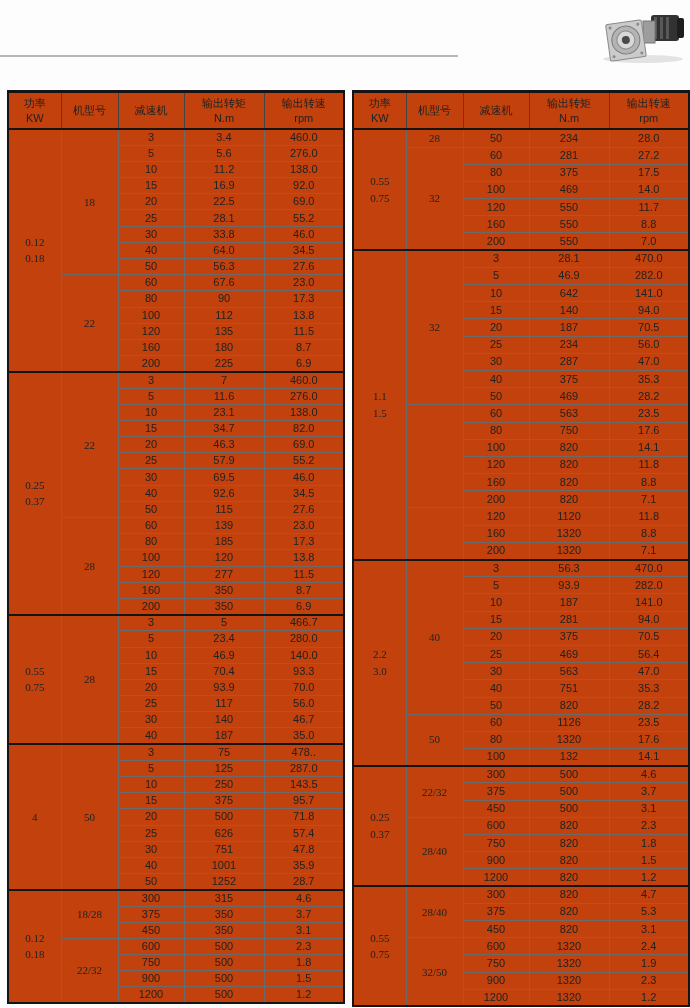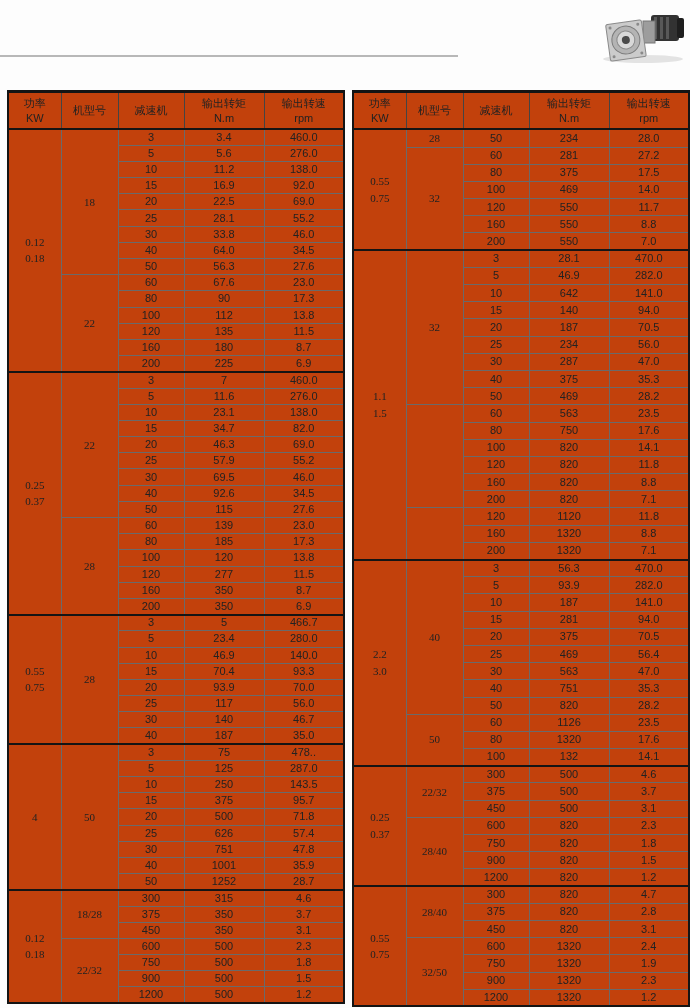--- a/index.html
+++ b/index.html
@@ -646,21 +646,21 @@
           <td rowspan="7" class="power-cell">0.55
 0.75</td>
           <td rowspan="3" class="model-cell">28/40</td>
           <td>300</td>
           <td>820</td>
           <td>4.7</td>
         </tr>
         <tr>
           <td>375</td>
           <td>820</td>
-          <td>2.8</td>
+          <td>5.3</td>
         </tr>
         <tr>
           <td>450</td>
           <td>820</td>
           <td>3.1</td>
         </tr>
         <tr>
           <td rowspan="4" class="model-cell">32/50</td>
           <td>600</td>
           <td>1320</td>

